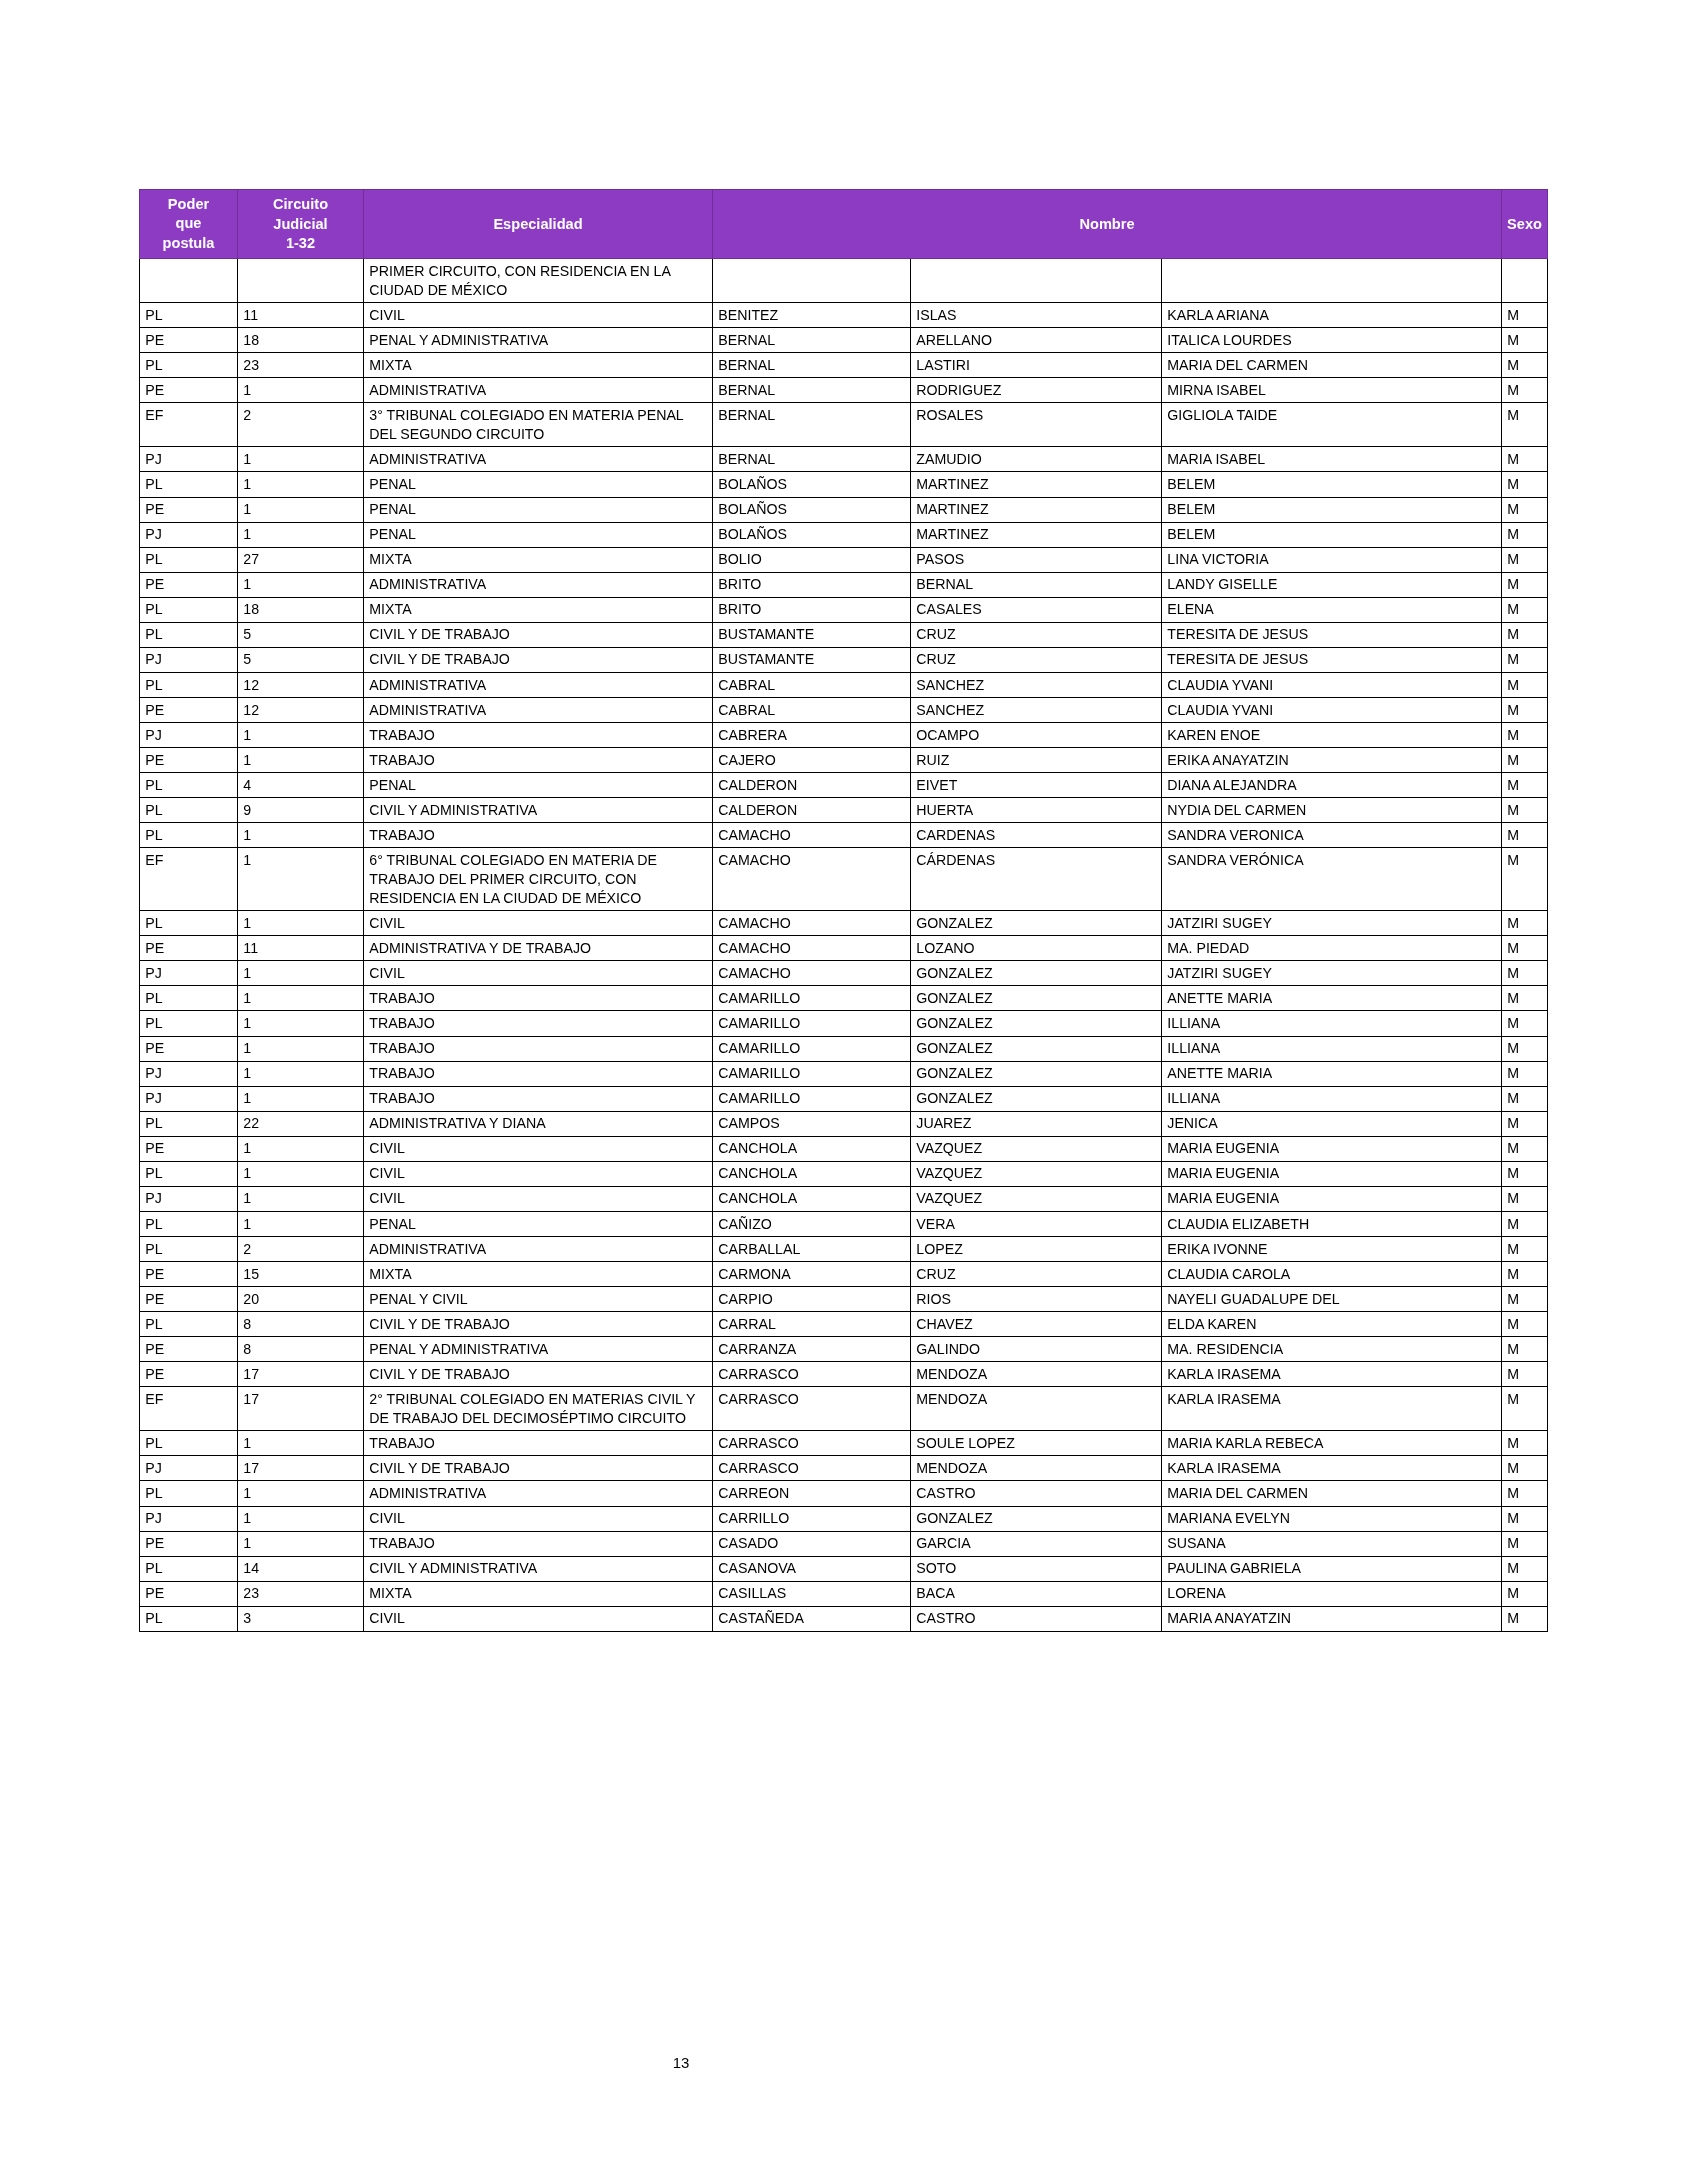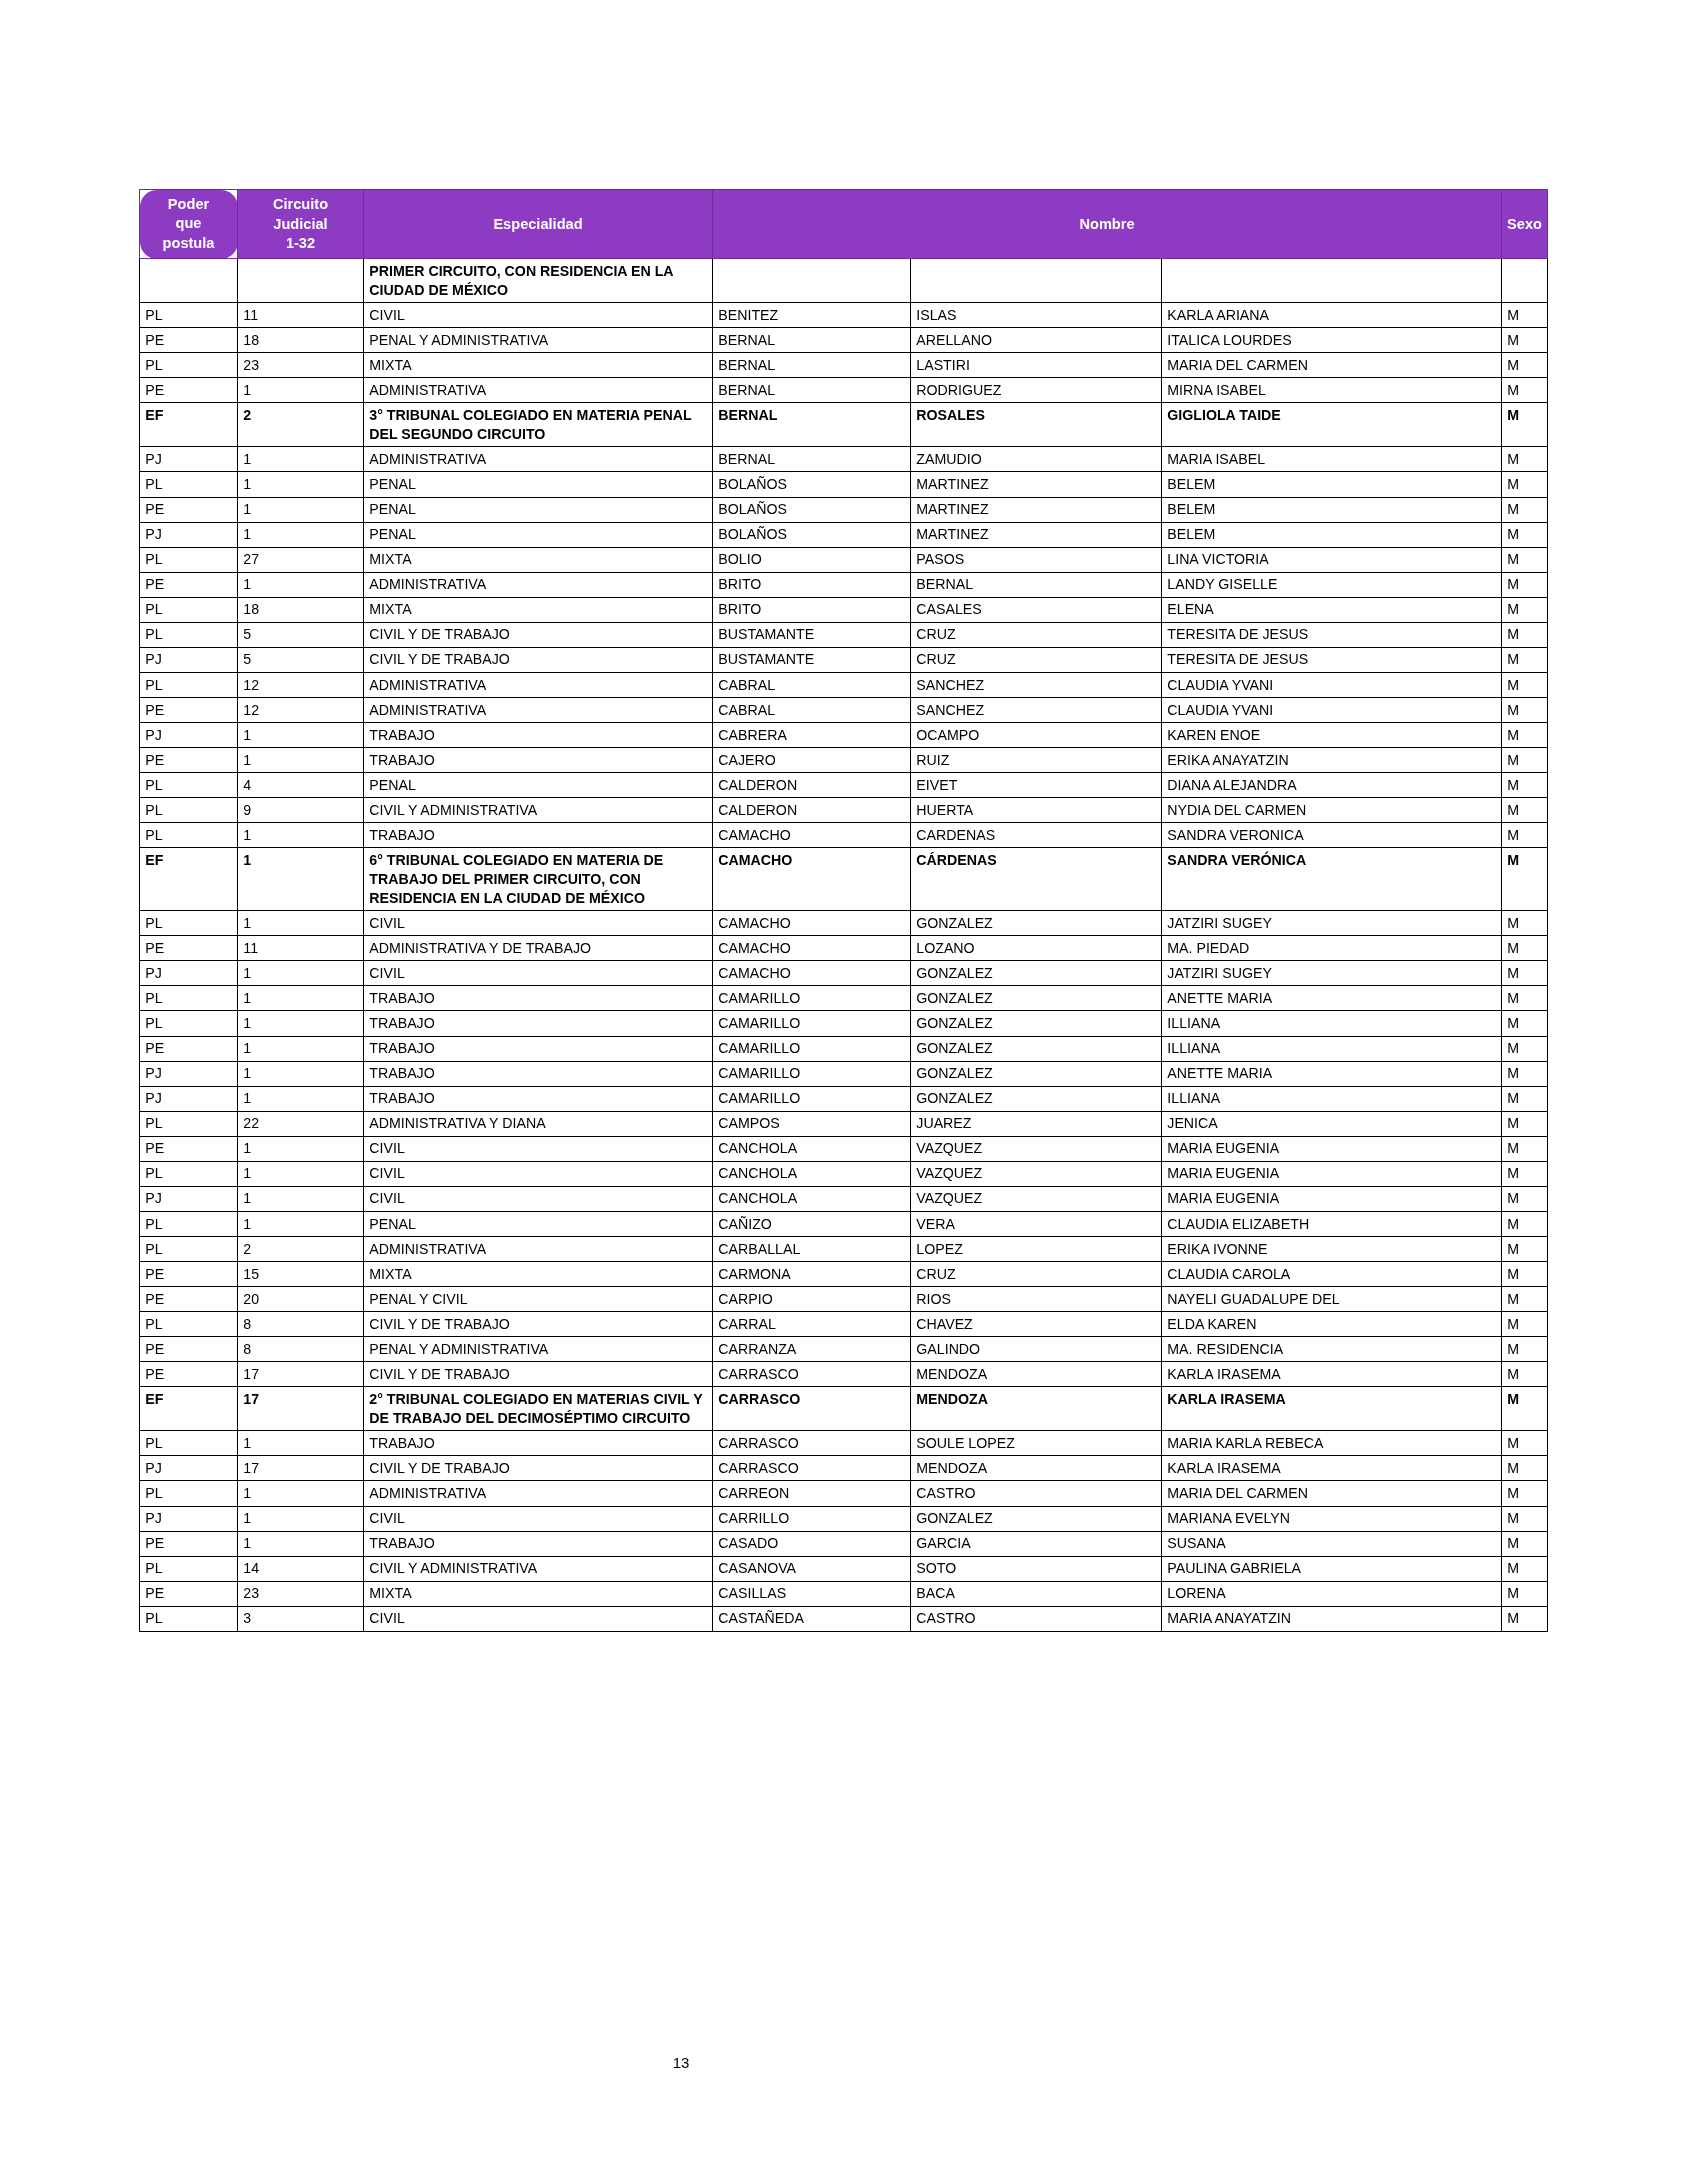--- a/index.html
+++ b/index.html
@@ -43,36 +43,36 @@
     background: #8e3bc4;
     color: #ffffff;
     font-weight: bold;
     font-size: 14.6px;
     border: 1px solid #6f2c9a;
     padding: 4.6px 4px;
     text-align: center;
     vertical-align: middle;
     line-height: 1.32;
   }
-  table.roster thead th.th-poder { line-height: 1.35; border-radius: 17px; }
+  table.roster thead th.th-poder { line-height: 1.35; }
 
   table.roster tbody td {
     border: 1px solid #000000;
     padding: 2.6px 5.3px;
     vertical-align: top;
     line-height: 1.33;
     height: 14.6px;
     white-space: normal;
     overflow: hidden;
   }
   table.roster tbody td.center {
     text-align: left;
   }
   td.sexo { text-align: left; }
-  tr.tall td { vertical-align: bottom; font-weight: bold; }
+  tr.tall td { vertical-align: bottom; }
   tr.tall td.esp { vertical-align: top; }
 
   .page-number {
     position: absolute;
     bottom: 112px;
     left: 0;
     width: 1362px;
     text-align: center;
     font-size: 15px;
     color: #000000;

